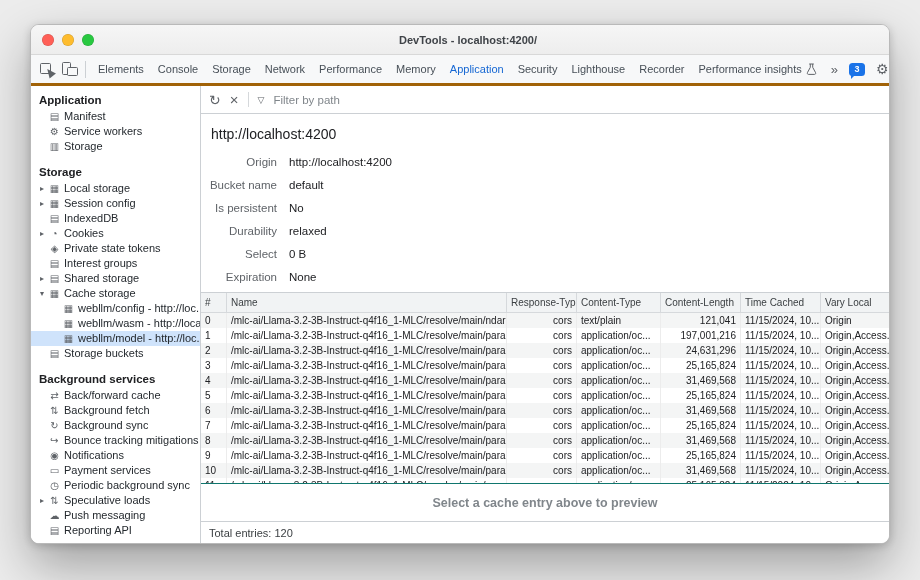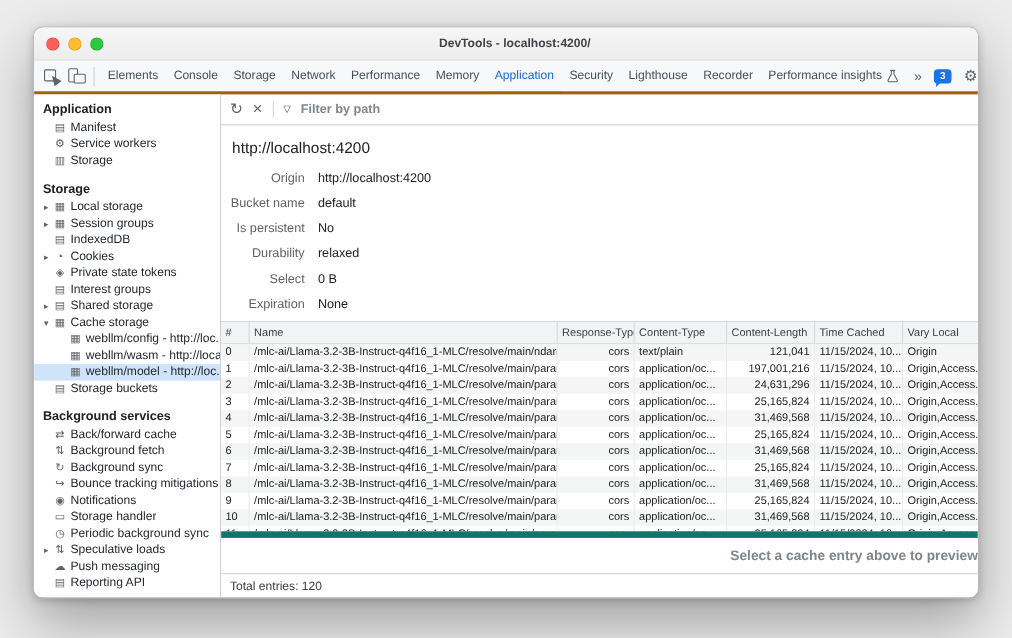--- a/index.html
+++ b/index.html
@@ -81,21 +81,21 @@
   .main { flex: 1 1 auto; display: flex; flex-direction: column; min-width: 0; overflow: hidden; }
   .main-toolbar {
     height: 28px; flex: 0 0 28px; display: flex; align-items: center; gap: 9px;
     border-bottom: 1px solid #ccd0d4; padding: 0 8px;
   }
   .tb-icon { color: #5f6368; cursor: pointer; }
   .tb-refresh { font-size: 14px; } .tb-clear { font-size: 15px; }
   .tb-funnel { font-size: 9px; }
   .tb-div { width: 1px; height: 15px; background: #d5d8db; }
   .filter-input { border: none; outline: none; background: transparent; font-size: 11.5px; width: 220px;
-    font-family: "Liberation Sans", "DejaVu Sans", sans-serif; color:#202124;font-weight:bold; }
+    font-family: "Liberation Sans", "DejaVu Sans", sans-serif; color:#202124; }
   .filter-input::placeholder { color: #80868b; }
   .origin-title { font-size: 14px; color: #202124; margin: 12px 0 2px 10px; }
   .details { margin: 6px 0 4px 0; }
   .detail-row { display: flex; align-items: center; height: 23px; font-size: 11.5px; }
   .detail-label { width: 76px; flex: 0 0 76px; text-align: right; color: #5f6368; }
   .detail-value { margin-left: 12px; color: #202124; }
   
   .grid { border-top: 1px solid #ccd0d4; }
   .thead { display: flex; height: 20px; align-items: center; background: #f1f3f4; border-bottom: 1px solid #d6d9dc;
     font-size: 10px; color: #3c4043; }
@@ -106,21 +106,21 @@
   .td { padding: 0 4px; white-space: nowrap; overflow: hidden; border-right: 1px solid #ececec; color: #202124; }
   .c0 { width: 26px;  flex: 0 0 26px; }
   .c1 { width: 280px; flex: 0 0 280px; }
   .c2 { width: 70px;  flex: 0 0 70px;  text-align: right; }
   .c3 { width: 84px;  flex: 0 0 84px; }
   .c4 { width: 80px;  flex: 0 0 80px;  text-align: right; }
   .c5 { width: 80px;  flex: 0 0 80px; }
   .c6 { flex: 1 1 auto; border-right: none; }
   .th.c2, .th.c4 { text-align: left; }
   
-  .preview { flex: 1 1 auto; border-top: 6px solid #0f766e; display: flex; align-items: center; justify-content: flex-end; min-height: 30px; }
+  .preview { flex: 1 1 auto; border-top: 1px solid #0f766e; display: flex; align-items: center; justify-content: center; min-height: 30px; }
   .preview span { color: #80868b; font-size: 12.5px; font-weight: 700; }
   .status-footer { height: 22px; flex: 0 0 22px; border-top: 1px solid #ccd0d4; display: flex; align-items: center;
     padding-left: 8px; font-size: 11px; color: #3c4043; }
 </style>
 </head>
 <body>
 
 <div class="window">
 
   <div class="titlebar">
@@ -189,21 +189,21 @@
           <span class="lbl">Storage</span>
         </div>
         <div class="side-entry item">
           <span class="arrow">▸</span>
           <span class="glyph">▦</span>
           <span class="lbl">Local storage</span>
         </div>
         <div class="side-entry item">
           <span class="arrow">▸</span>
           <span class="glyph">▦</span>
-          <span class="lbl">Session groups</span>
+          <span class="lbl">Session config</span>
         </div>
         <div class="side-entry item">
           <span class="arrow"></span>
           <span class="glyph">▤</span>
           <span class="lbl">IndexedDB</span>
         </div>
         <div class="side-entry item">
           <span class="arrow">▸</span>
           <span class="glyph">◔</span>
           <span class="lbl">Cookies</span>
@@ -273,21 +273,21 @@
           <span class="lbl">Bounce tracking mitigations</span>
         </div>
         <div class="side-entry item">
           <span class="arrow"></span>
           <span class="glyph">◉</span>
           <span class="lbl">Notifications</span>
         </div>
         <div class="side-entry item">
           <span class="arrow"></span>
           <span class="glyph">▭</span>
-          <span class="lbl">Storage handler</span>
+          <span class="lbl">Payment services</span>
         </div>
         <div class="side-entry item">
           <span class="arrow"></span>
           <span class="glyph">◷</span>
           <span class="lbl">Periodic background sync</span>
         </div>
         <div class="side-entry item">
           <span class="arrow">▸</span>
           <span class="glyph">⇅</span>
           <span class="lbl">Speculative loads</span>

